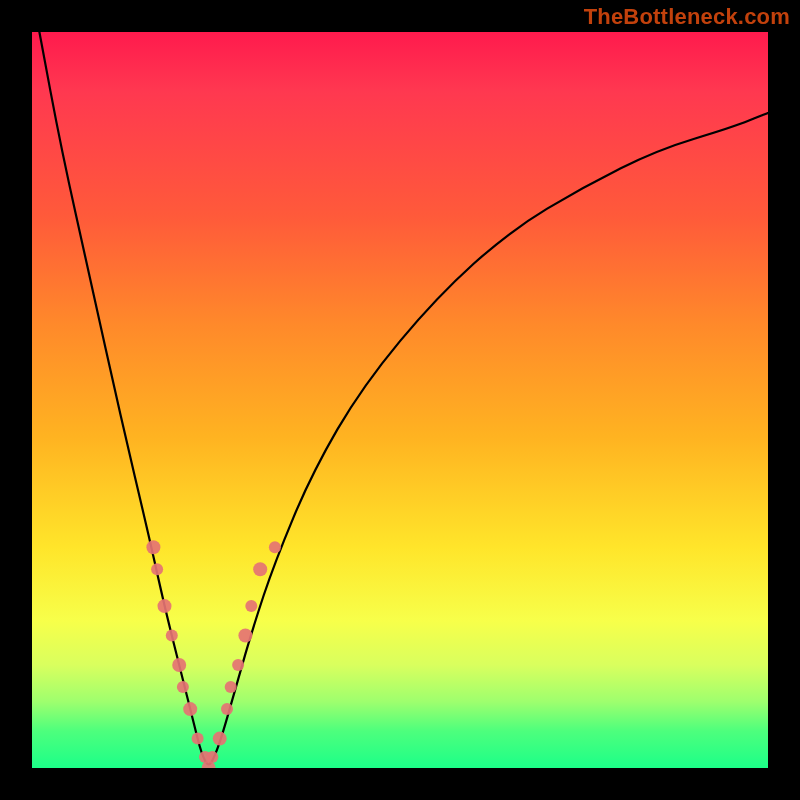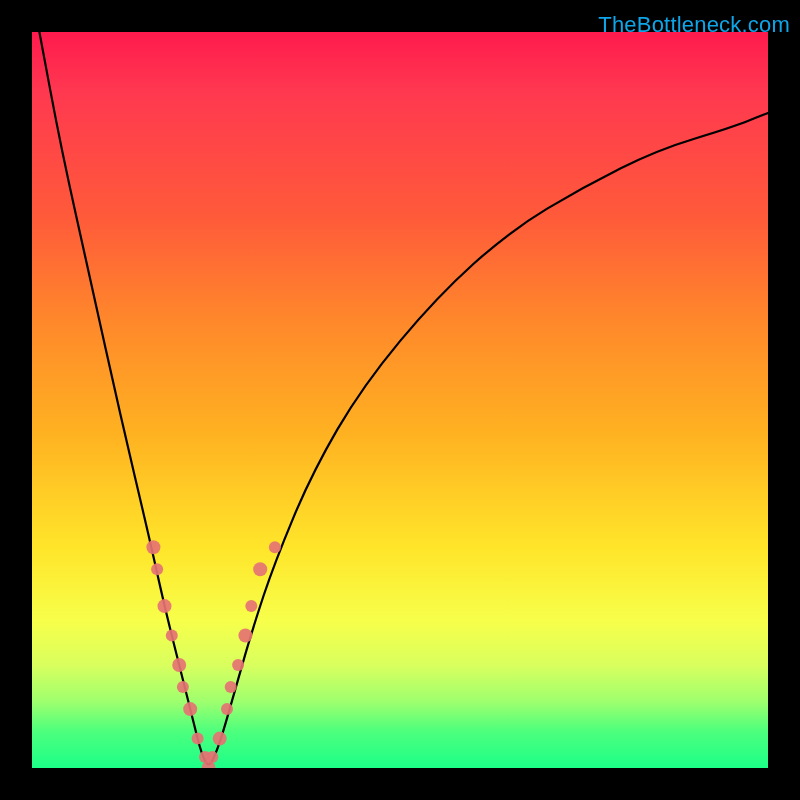--- a/index.html
+++ b/index.html
@@ -44,26 +44,25 @@
     left: 32px;
     top: 32px;
     width: 736px;
     height: 736px;
     pointer-events: none;
   }
   .watermark {
     position: absolute;
     top: 4px;
     right: 10px;
-    color: #0ea5e9;
+    color: #c2410c;
     font-size: 22px;
-    font-weight: 400;
+    font-weight: 700;
     letter-spacing: 0.2px;
     pointer-events: none;
-    margin-top: 8px;
   }
   .curve {
     fill: none;
     stroke: #000;
     stroke-width: 2.2;
     stroke-linejoin: round;
     stroke-linecap: round;
   }
   .marker {
     fill: #e57373;

